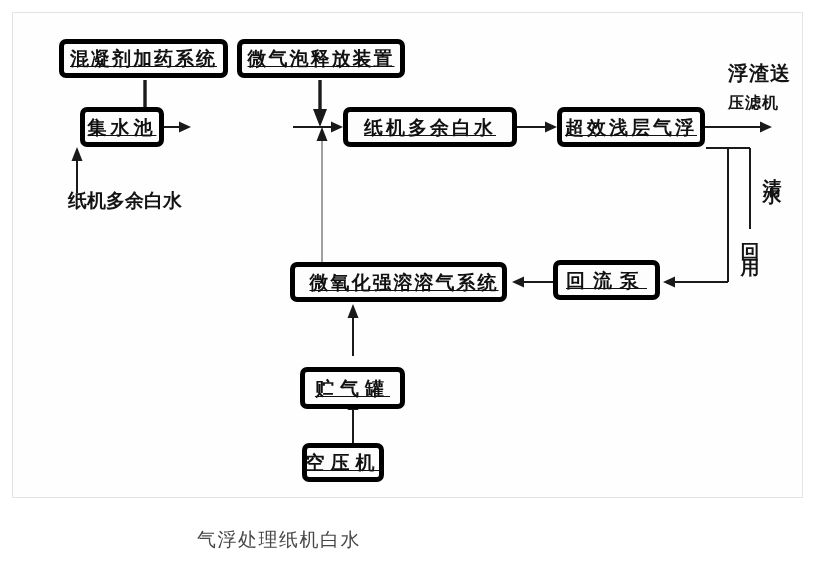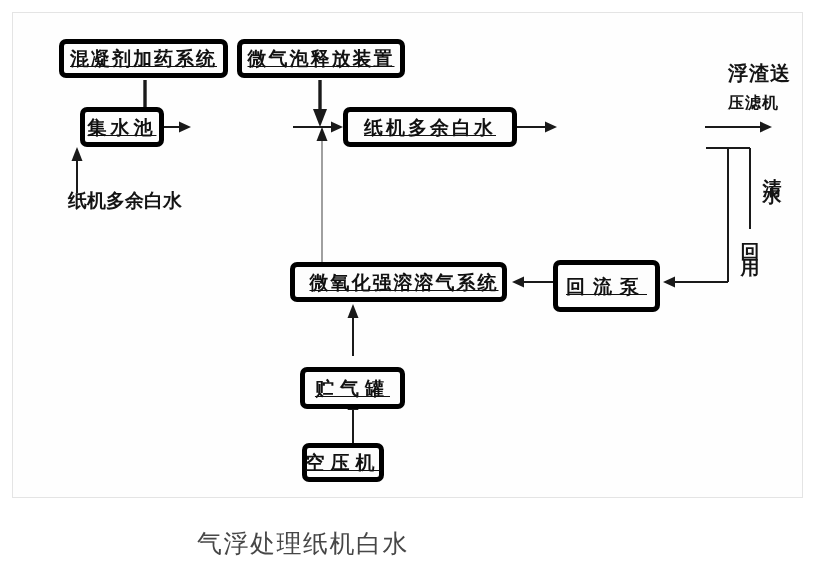--- a/index.html
+++ b/index.html
@@ -19,21 +19,21 @@
     font-weight:bold;color:#111;font-size:19px;line-height:1;white-space:nowrap;text-decoration:underline;
   }
   .lbl{
     position:absolute;font-weight:bold;color:#141414;font-size:19px;line-height:1.05;white-space:nowrap;
   }
   .vlbl{
     position:absolute;font-weight:bold;color:#141414;font-size:19px;
     writing-mode:vertical-rl;text-orientation:upright;white-space:nowrap;
   }
   .caption{
-    position:absolute;left:197px;top:527px;font-size:25px;color:#474747;
+    position:absolute;left:197px;top:527px;font-size:19px;color:#474747;
     letter-spacing:1.5px;font-weight:normal;white-space:nowrap;
   }
 </style>
 </head>
 <body>
 
 <div class="page">
 
   <div class="frame"></div>
 
@@ -105,24 +105,25 @@
 
   <div class="node" style="left:59px;top:39px;width:169px;height:39px;letter-spacing:2px;">混凝剂加药系统</div>
 
   <div class="node" style="left:237px;top:39px;width:168px;height:39px;letter-spacing:2px;">微气泡释放装置</div>
 
   <div class="node" style="left:38px;top:107px;width:84px;height:40px;letter-spacing:4px;margin-left:42px;">集水池</div>
 
 
   <div class="node" style="left:343px;top:107px;width:174px;height:40px;letter-spacing:3px;">纸机多余白水</div>
 
+  <div class="node" style="left:557px;top:107px;width:148px;height:40px;letter-spacing:3px;">超效浅层气浮</div>
 
   <div class="node" style="left:290px;top:262px;width:217px;height:40px;letter-spacing:2px;padding-left:11px;">微氧化强溶溶气系统</div>
 
-  <div class="node" style="left:553px;top:260px;width:107px;height:52px;letter-spacing:8px;">回流泵</div>
+  <div class="node" style="left:553px;top:260px;width:107px;height:40px;letter-spacing:8px;">回流泵</div>
 
   <div class="node" style="left:300px;top:353px;width:105px;height:42px;letter-spacing:6px;margin-top:14px;">贮气罐</div>
 
   <div class="node" style="left:302px;top:443px;width:82px;height:39px;letter-spacing:6px;">空压机</div>
 
   <div class="lbl" style="left:68px;top:191px;">纸机多余白水</div>
 
   <div class="lbl" style="left:728px;top:63px;font-size:20px;letter-spacing:1px;">浮渣送</div>
 
   <div class="lbl" style="left:728px;top:95px;font-size:16px;letter-spacing:1px;">压滤机</div>

